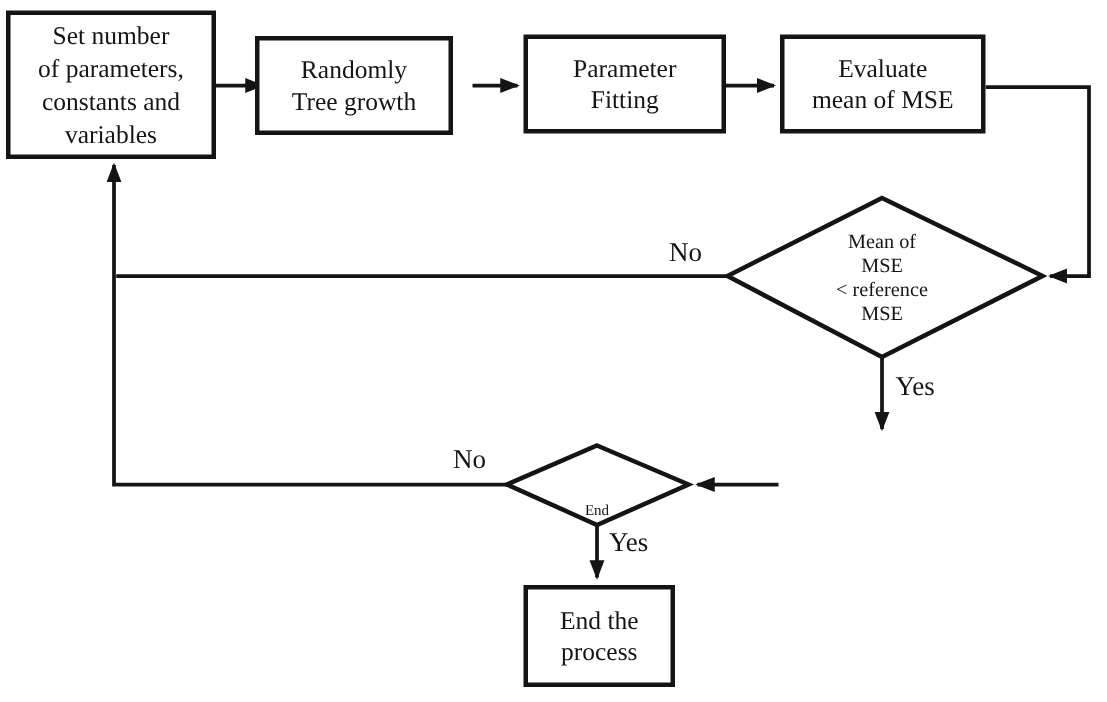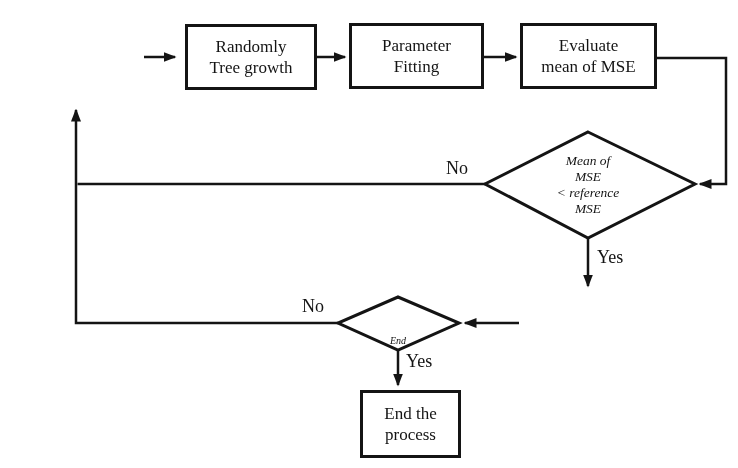--- a/index.html
+++ b/index.html
@@ -30,30 +30,29 @@
     background: #ffffff;
     display: flex;
     align-items: center;
     justify-content: center;
     text-align: center;
     white-space: pre-line;
     font-size: 17px;
     line-height: 21px;
   }
   .box-set       { left: 4px;   top: 7px;   width: 140px; height: 99px; line-height: 22px; }
-  .box-random    { left: 185px; top: 24px;  width: 132px; height: 66px; font-family: Liberation Serif, serif; }
+  .box-random    { left: 170px; top: 24px;  width: 132px; height: 66px; font-family: Liberation Serif, serif; }
   .box-fitting   { left: 349px; top: 23px;  width: 135px; height: 66px; }
   .box-evaluate  { left: 520px; top: 23px;  width: 137px; height: 66px; }
   .box-add       { left: 519px; top: 291px; width: 137px; height: 65px; }
-  .box-endproc   { left: 360px; top: 390px; width: 101px; height: 68px; }
+  .box-endproc   { left: 349px; top: 390px; width: 101px; height: 68px; }
   .diamond-label {
     position: absolute;
     text-align: center;
     white-space: pre-line;
-    font-style: italic;
   }
   .dl-mse {
     left: 508px; top: 153px; width: 160px;
     font-size: 13.5px; line-height: 16px;
   }
   .dl-end {
     left: 358px; top: 333px; width: 80px;
     font-size: 10px; line-height: 16px;
   }
   .edge-label {
@@ -91,20 +90,24 @@
     <path d="M588,238 V286" stroke="#141414" stroke-width="2.5" fill="none" marker-end="url(#arrow)"></path>
 
     <path d="M519,323 H465" stroke="#141414" stroke-width="2.5" fill="none" marker-end="url(#arrow)"></path>
 
     <path d="M398,350 V385" stroke="#141414" stroke-width="2.5" fill="none" marker-end="url(#arrow)"></path>
 
     <polygon points="588,132 695,184 588,238 485,184" fill="#ffffff" stroke="#141414" stroke-width="3"></polygon>
     <polygon points="398,297 459,323 398,350 338,323" fill="#ffffff" stroke="#141414" stroke-width="3"></polygon>
   </svg>
 
+  <div class="box box-set">Set number
+of parameters,
+constants and
+variables</div>
   <div class="box box-random">Randomly
 Tree growth</div>
   <div class="box box-evaluate">Evaluate
 mean of MSE</div>
   <div class="box box-fitting">Parameter
 Fitting</div>
   <div class="box box-endproc">End the
 process</div>
 
   <div class="diamond-label dl-mse">Mean of

